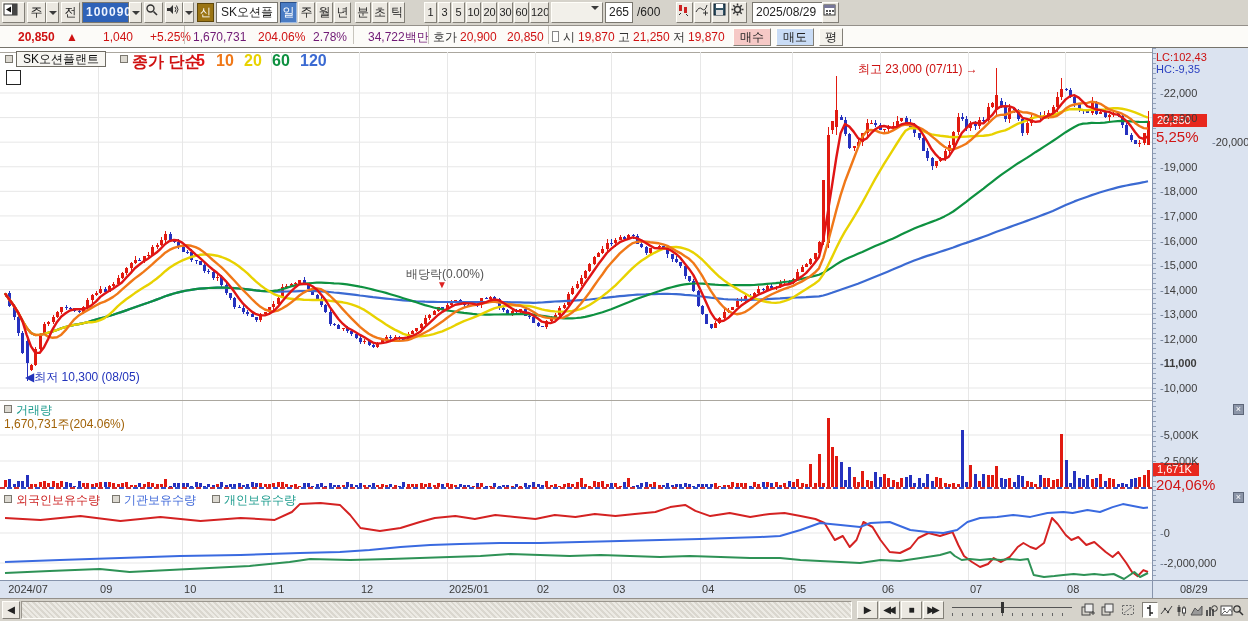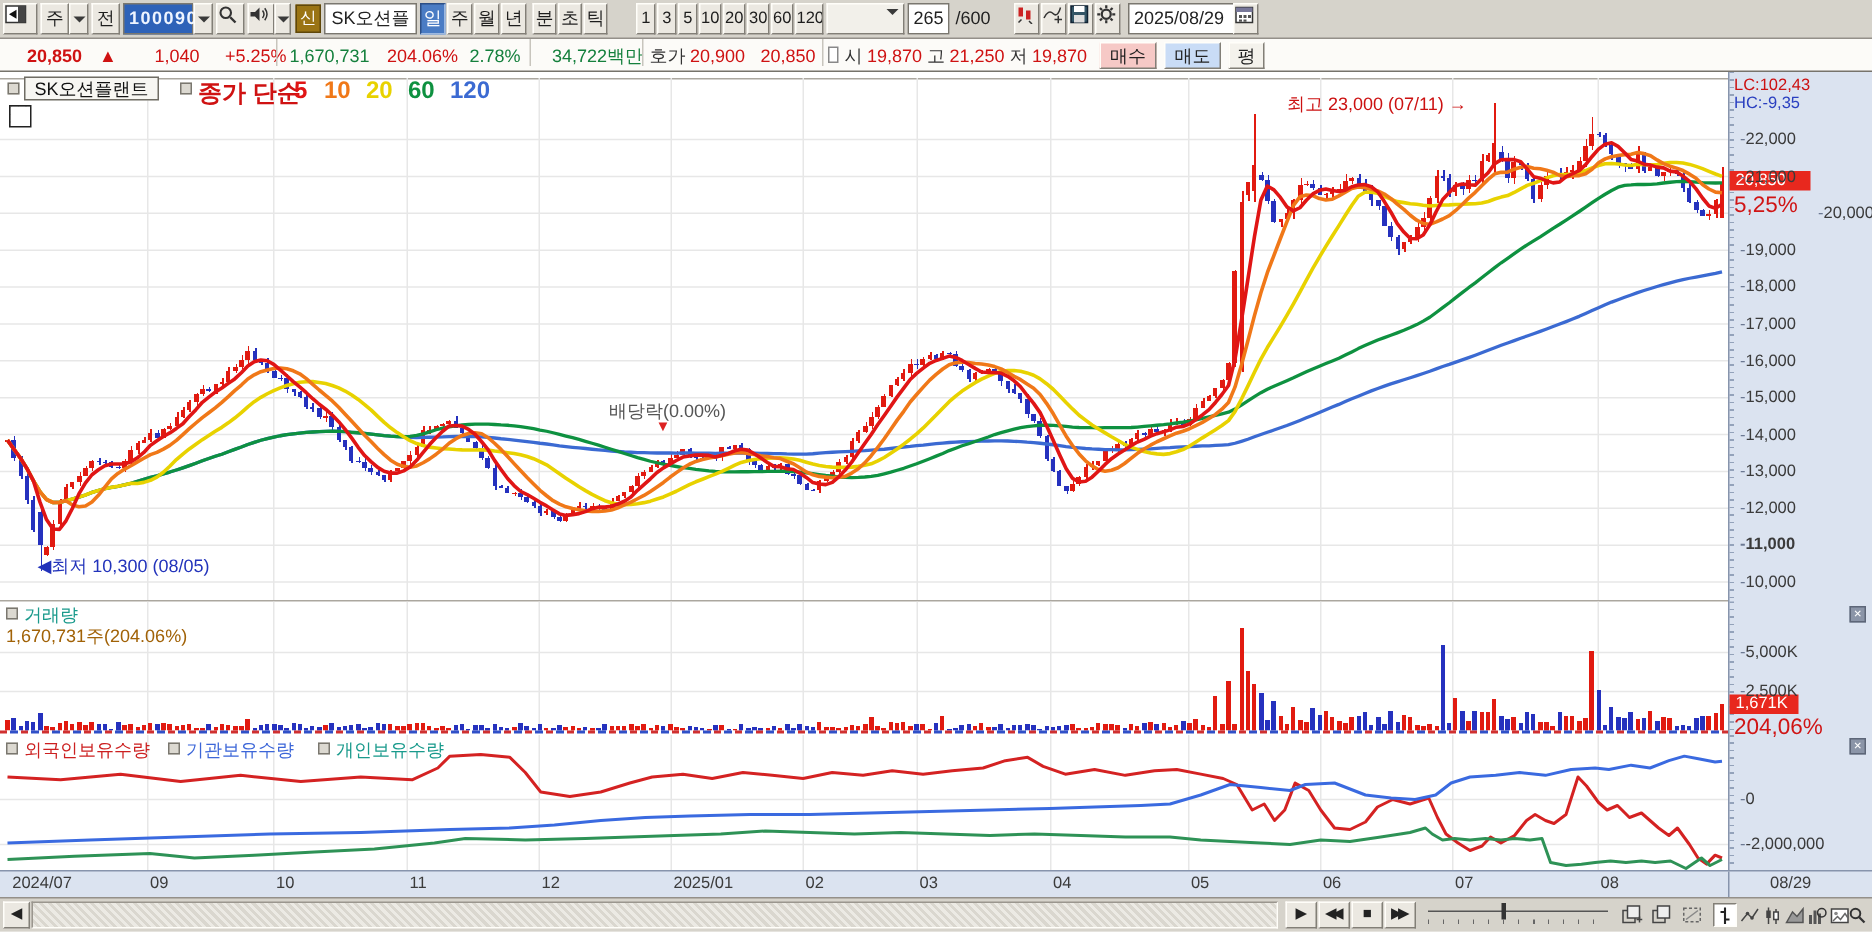--- a/index.html
+++ b/index.html
@@ -9,21 +9,21 @@
 #toolbar{position:absolute;left:0;top:0;width:1248px;height:26px;background:#d6d3cb;border-bottom:1px solid #94908a}
 .tbtn{position:absolute;top:2px;height:21px;background:#ebe8e1;border:1px solid;border-color:#fffef9 #827f77 #827f77 #fffef9;text-align:center;line-height:18px;font-size:12px;color:#1d1d1d;overflow:hidden}
 .tbtn.sel{background:#4a7cc4;color:#fff;border-color:#2c4f86 #9db9e0 #9db9e0 #2c4f86}
 .darr{display:inline-block;width:0;height:0;border:4px solid transparent;border-top-color:#3a3a3a;position:relative;top:3px}
 .inputbox{position:absolute;top:2px;height:21px;background:#fff;border:1px solid #7a776f;line-height:19px;font-size:12px;padding:0 3px}
 #codebox{background:#2e62b8;color:#eef4ff;font-weight:bold;letter-spacing:1px}
 #flagbadge{position:absolute;top:3px;height:19px;width:17px;background:#9a7414;border:1px solid #5f470a;color:#fff;text-align:center;line-height:17px;font-size:11px}
 
 #quoterow{position:absolute;left:0;top:26px;width:1248px;height:22px;background:#fcfbf8;border-bottom:1px solid #76736b}
 #quoterow span{position:absolute;top:0;line-height:22px;font-size:12px;white-space:nowrap}
-.red{color:#cf1212}.blk{color:#15803d}.lbl{color:#333}
+.red{color:#cf1212}.blk{color:#701a75}.lbl{color:#333}
 .vsep{position:absolute;top:2px;height:18px;width:1px;background:#c8c5bd}
 .qbtn{position:absolute;top:2px;height:18px;border:1px solid;border-color:#fffef9 #827f77 #827f77 #fffef9;text-align:center;line-height:16px;font-size:12px}
 
 #chart{position:absolute;left:0;top:48px;width:1248px;height:550px;background:#fff}
 #chart .abs{position:absolute}
 .hline{position:absolute;left:0;width:1152px;height:1px;background:#aba79f}
 #axiscol{position:absolute;left:1152px;top:0;width:96px;height:532px;background:#dbe3f0;border-left:1px solid #8794ac}
 .tickstrip{position:absolute;left:1153px;width:3px;background:repeating-linear-gradient(to bottom,#93a2ba 0 1px,transparent 1px 5px)}
 .axlab{position:absolute;font-size:11px;color:#3b3b3b;white-space:nowrap}
 .axlab i{font-style:normal;color:#6b7892}

